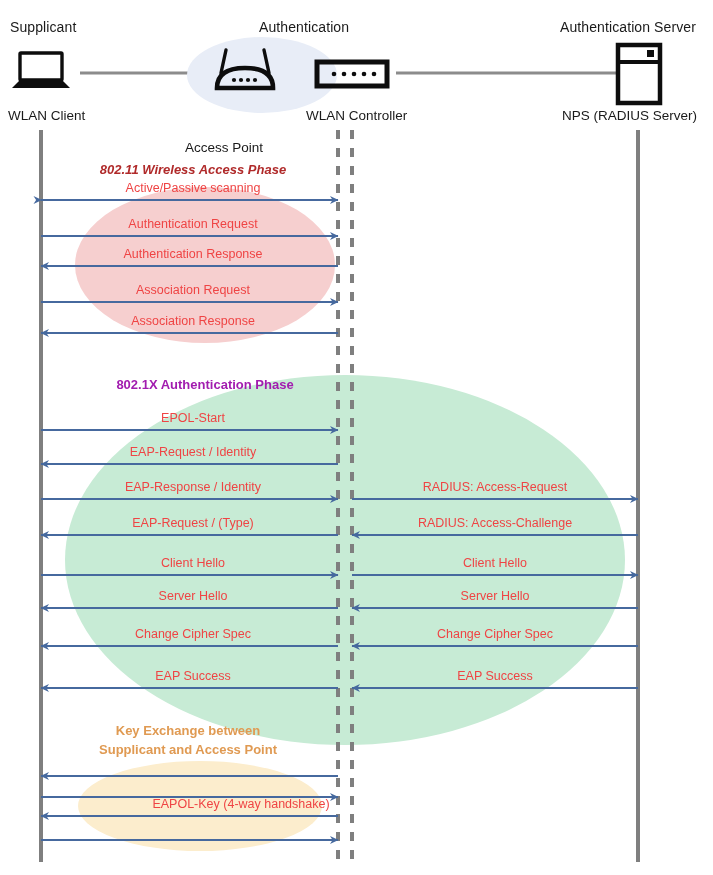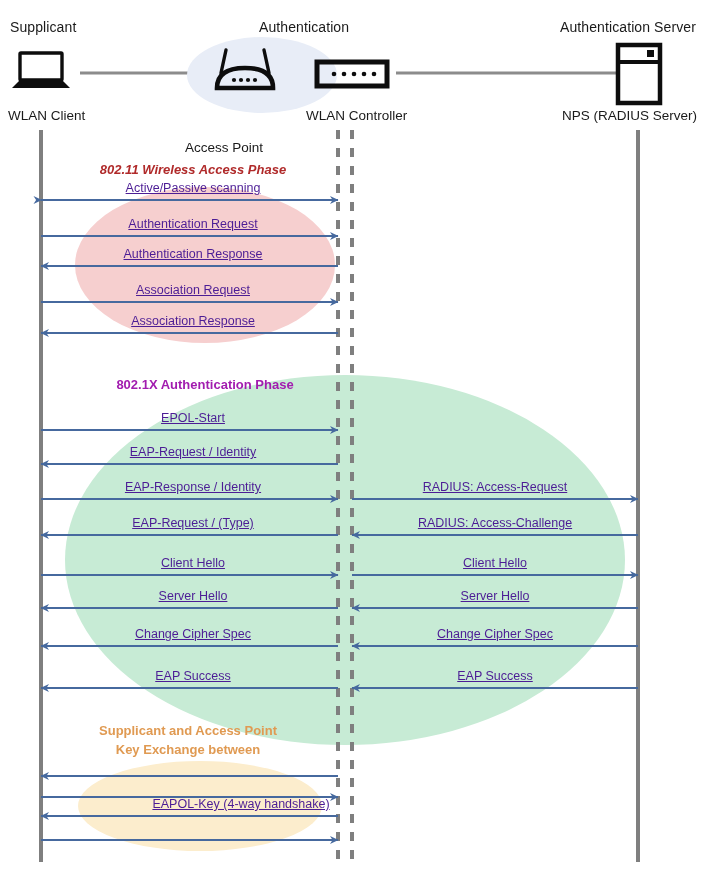--- a/index.html
+++ b/index.html
@@ -42,24 +42,23 @@
     font-size: 13px;
     font-weight: 600;
     text-align: center;
     line-height: 19px;
   }
   .phase-red   { color: #b02a2a; }
   .phase-green { color: #a21caf; }
   .phase-orange{ color: #e09a52; }
   .msg-label {
     font-size: 12.5px;
-    color: #4c1d95;
+    color: #ef4444;
     text-align: left;
     transform: translateX(-50%);
-    text-decoration: underline;
   }
 </style>
 </head>
 <body>
 
 <div id="stage">
 
   <svg id="diagram-svg" viewBox="0 0 713 875">
     <defs>
       <marker id="ah-r" markerWidth="9" markerHeight="9" refX="8" refY="4.5" orient="auto" markerUnits="userSpaceOnUse">
@@ -154,22 +153,22 @@
     <div class="role-title" style="left:560px; top:19px;">Authentication Server</div>
 
     <div class="node-label" style="left:8px; top:108px;">WLAN Client</div>
     <div class="node-label" style="left:185px; top:108px;margin-top:32px;">Access Point</div>
     <div class="node-label" style="left:306px; top:108px;">WLAN Controller</div>
     <div class="node-label" style="left:562px; top:108px;">NPS (RADIUS Server)</div>
 
     <div class="phase-label phase-red" style="left:88px; top:160px; width:210px;font-style:italic;">802.11 Wireless Access Phase</div>
     <div class="phase-label phase-green" style="left:100px; top:375px; width:210px;">802.1X Authentication Phase</div>
     <div class="phase-label phase-orange" style="left:93px; top:721px; width:190px;">
+      <div>Key Exchange between</div>
       <div>Supplicant and Access Point</div>
-      <div>Key Exchange between</div>
     </div>
 
     <div id="msg-label-layer">
         <div class="msg-label" style="left: 193px; top: 181px;">Active/Passive scanning</div>
         <div class="msg-label" style="left: 193px; top: 217px;">Authentication Request</div>
         <div class="msg-label" style="left: 193px; top: 247px;">Authentication Response</div>
         <div class="msg-label" style="left: 193px; top: 283px;">Association Request</div>
         <div class="msg-label" style="left: 193px; top: 314px;">Association Response</div>
         <div class="msg-label" style="left: 193px; top: 411px;">EPOL-Start</div>
         <div class="msg-label" style="left: 193px; top: 445px;">EAP-Request / Identity</div>

